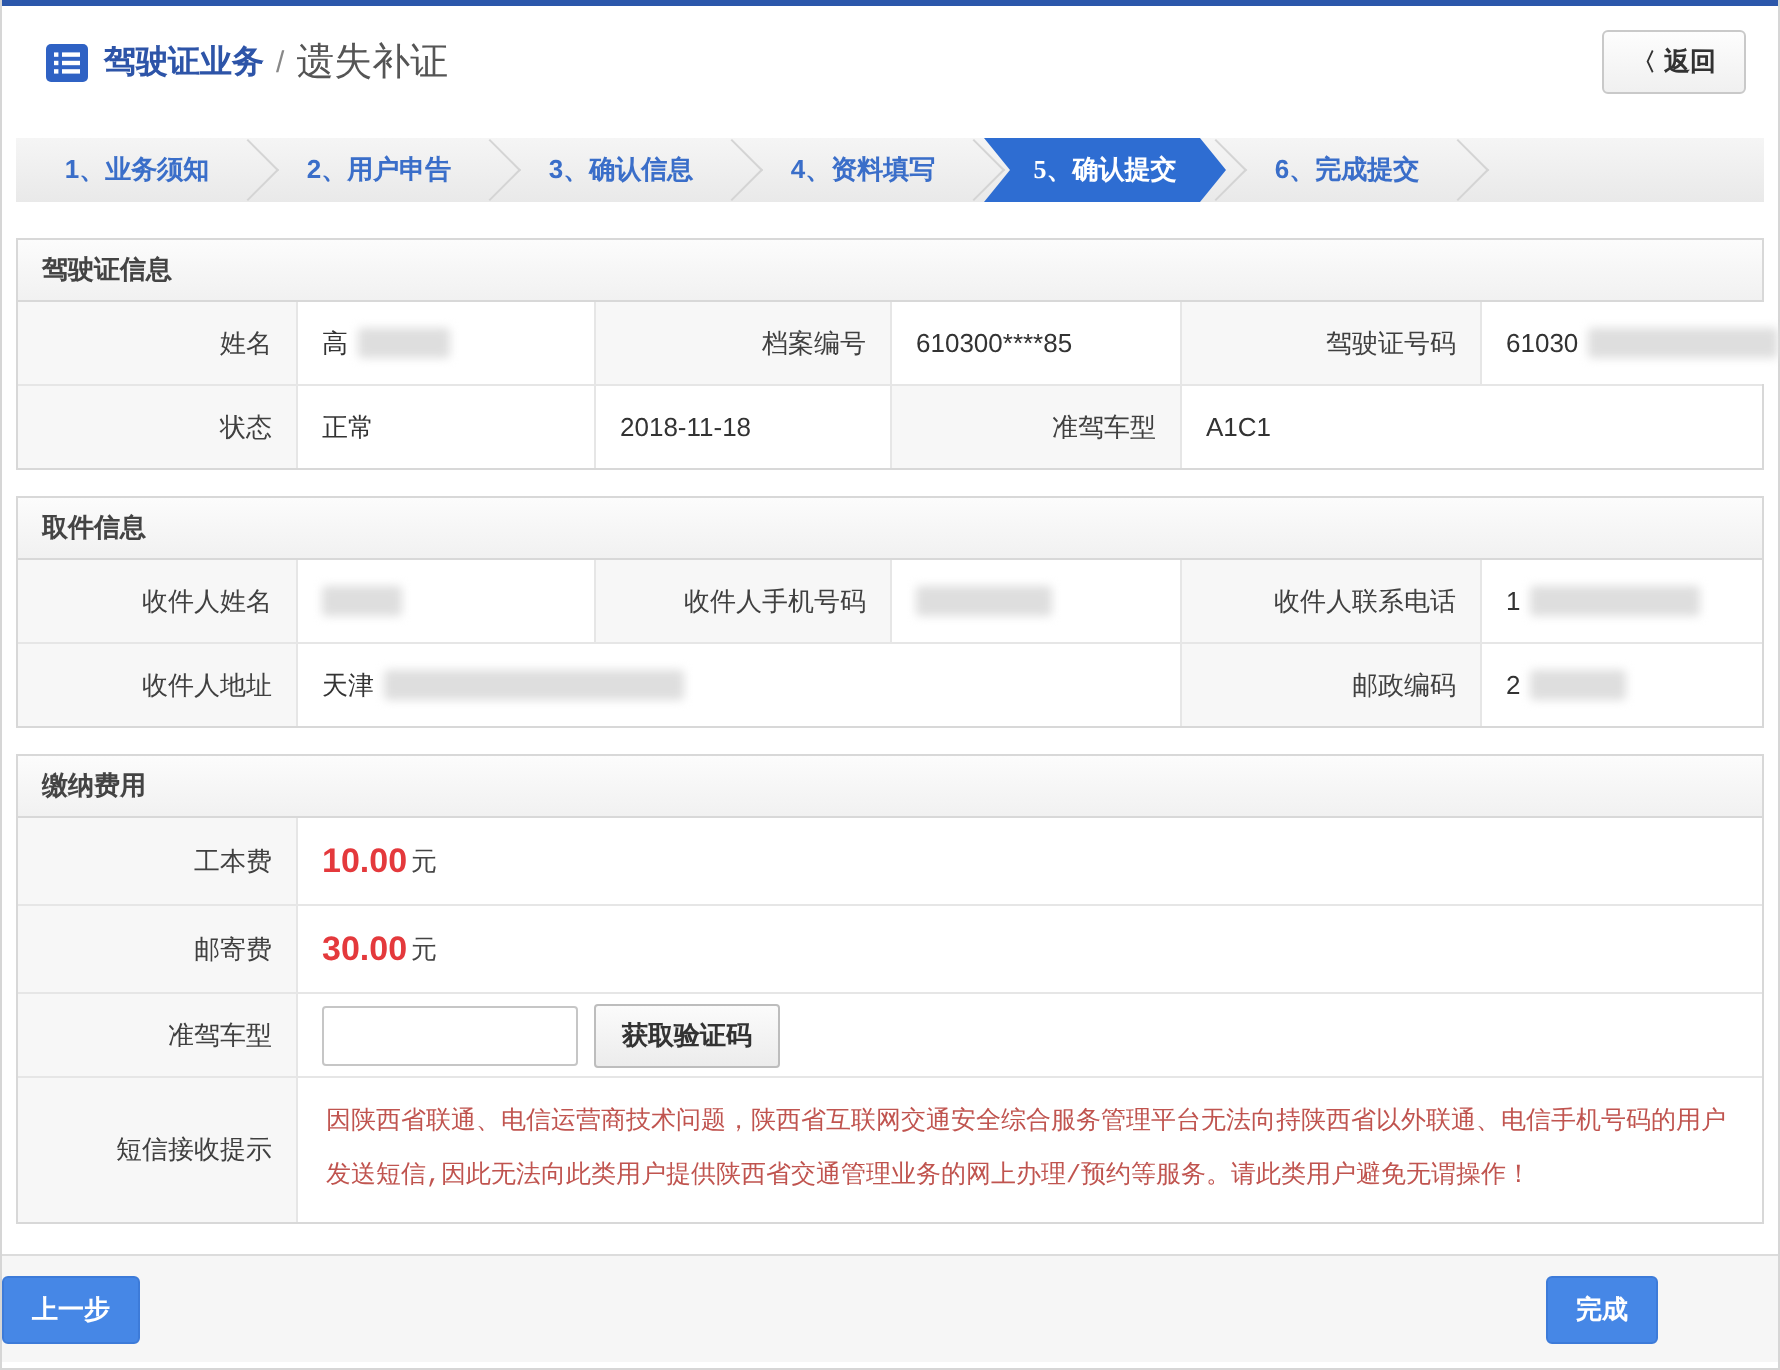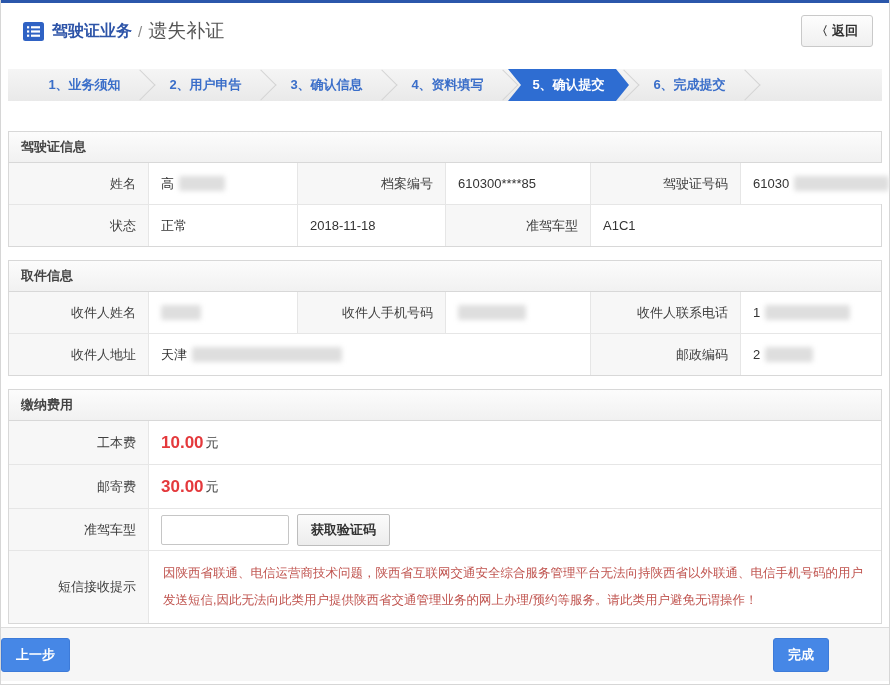--- a/index.html
+++ b/index.html
@@ -16,31 +16,31 @@
   .doc-icon { width:21px; height:19px; margin-right:8px; display:inline-block; }
   .t-main { font-size:16px; font-weight:bold; color:#2d54a8; }
   .t-sep { font-size:15px; color:#888; margin:0 6px; }
   .t-sub { font-size:19px; color:#555; }
   .back-btn { display:inline-flex; align-items:center; gap:4px; padding:6px 14px;
     background:linear-gradient(#fdfdfd,#f0f0f0); border:1px solid #c9c9c9; border-radius:3px;
     font-size:13px; font-weight:bold; color:#333; cursor:pointer; }
   .back-chev { font-size:12px; color:#333; }
 
   
-  .steps { margin:10px 7px 12px; height:32px; flex:none; display:flex;
-    background:linear-gradient(#f5f5f5,#e9e9e9);padding-left:16px; }
+  .steps { margin:10px 7px 0; height:32px; flex:none; display:flex;
+    background:linear-gradient(#f5f5f5,#e9e9e9); }
   .step { position:relative; width:121px; height:32px; line-height:32px; text-align:center;
     font-size:13px; font-weight:bold; color:#3a6ec9; }
   .step + .step::before { content:''; position:absolute; left:-16px; top:5px; width:21px; height:21px;
     border-top:1px solid #d4d4d4; border-right:1px solid #d4d4d4; transform:rotate(45deg); }
   .step.filler { flex:1; }
   .step-bg { position:absolute; inset:0; background:#2e6dd2;
     clip-path:polygon(0 0, calc(100% - 13px) 0, 100% 50%, calc(100% - 13px) 100%, 0 100%, 13px 50%); }
   .step-label { position:relative; z-index:1; }
-  .step.active .step-label { color:#fff; }
+  .step.active .step-label { color:#fff;font-family:Liberation Serif, serif; }
 
   
   .section { margin:13px 7px 0; border:1px solid #d8d8d8; }
   .section:first-of-type { margin-top:18px; }
   .sec-hd { height:31px; line-height:30px; padding-left:12px; background:linear-gradient(#fcfcfc,#f1f1f1);
     border-bottom:1px solid #d8d8d8; font-size:13px; font-weight:bold; color:#444; }
   .row { display:grid; }
   .row + .row { border-top:1px solid #e6e6e6; }
   .g3 { grid-template-columns:140px 149px 148px 145px 150px 1fr; }
   .gaddr { grid-template-columns:140px 442px 150px 1fr; }
@@ -55,21 +55,21 @@
 
   .fee-row .cell { min-height:43px; }
   .fee-amt { font-size:17px; font-weight:bold; color:#e4393c; }
   .fee-unit { font-size:13px; color:#444; margin-left:2px; }
 
   .code-input { width:128px; height:30px; border:1px solid #c6c6c6; border-radius:2px;
     padding:0 8px; font-size:13px; color:#333; background:#fff; }
   .code-btn { margin-left:8px; height:32px; padding:0 13px; background:linear-gradient(#fbfbfb,#ececec);
     border:1px solid #bdbdbd; border-radius:2px; font-size:13px; font-weight:600; color:#333; cursor:pointer; }
 
-  .notice-row .val { padding:9px 18px 9px 14px; }
+  .notice-row .val { padding:9px 18px 9px 14px;font-family:Liberation Mono, monospace; }
   .notice-text { font-size:12.5px; line-height:27px; color:#c0544f; }
 
   
   .foot { margin-top:auto; flex:none; height:54px; margin-bottom:3px; background:#f6f6f6;
     border-top:1px solid #dcdcdc; display:flex; align-items:center; justify-content:space-between;
     padding-right:60px; gap:14px; }
   .blue-btn { min-width:46px; padding:7px 14px; background:#4687e6; border:1px solid #3d7bd9;
     border-radius:3px; font-size:13px; font-weight:bold; color:#fff; cursor:pointer; }
 </style>
 </head>

